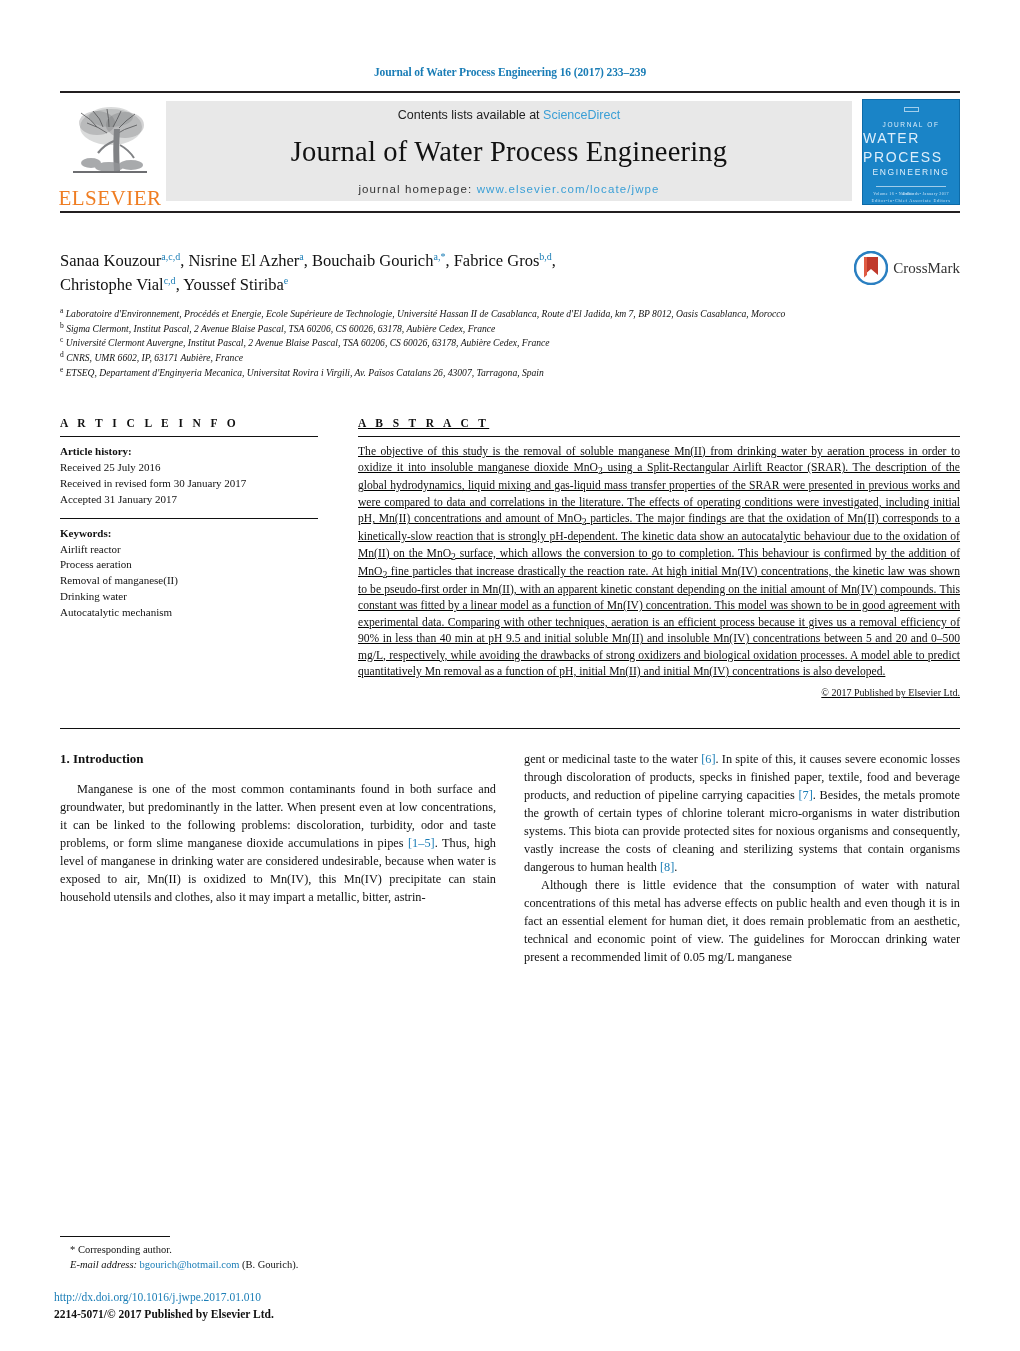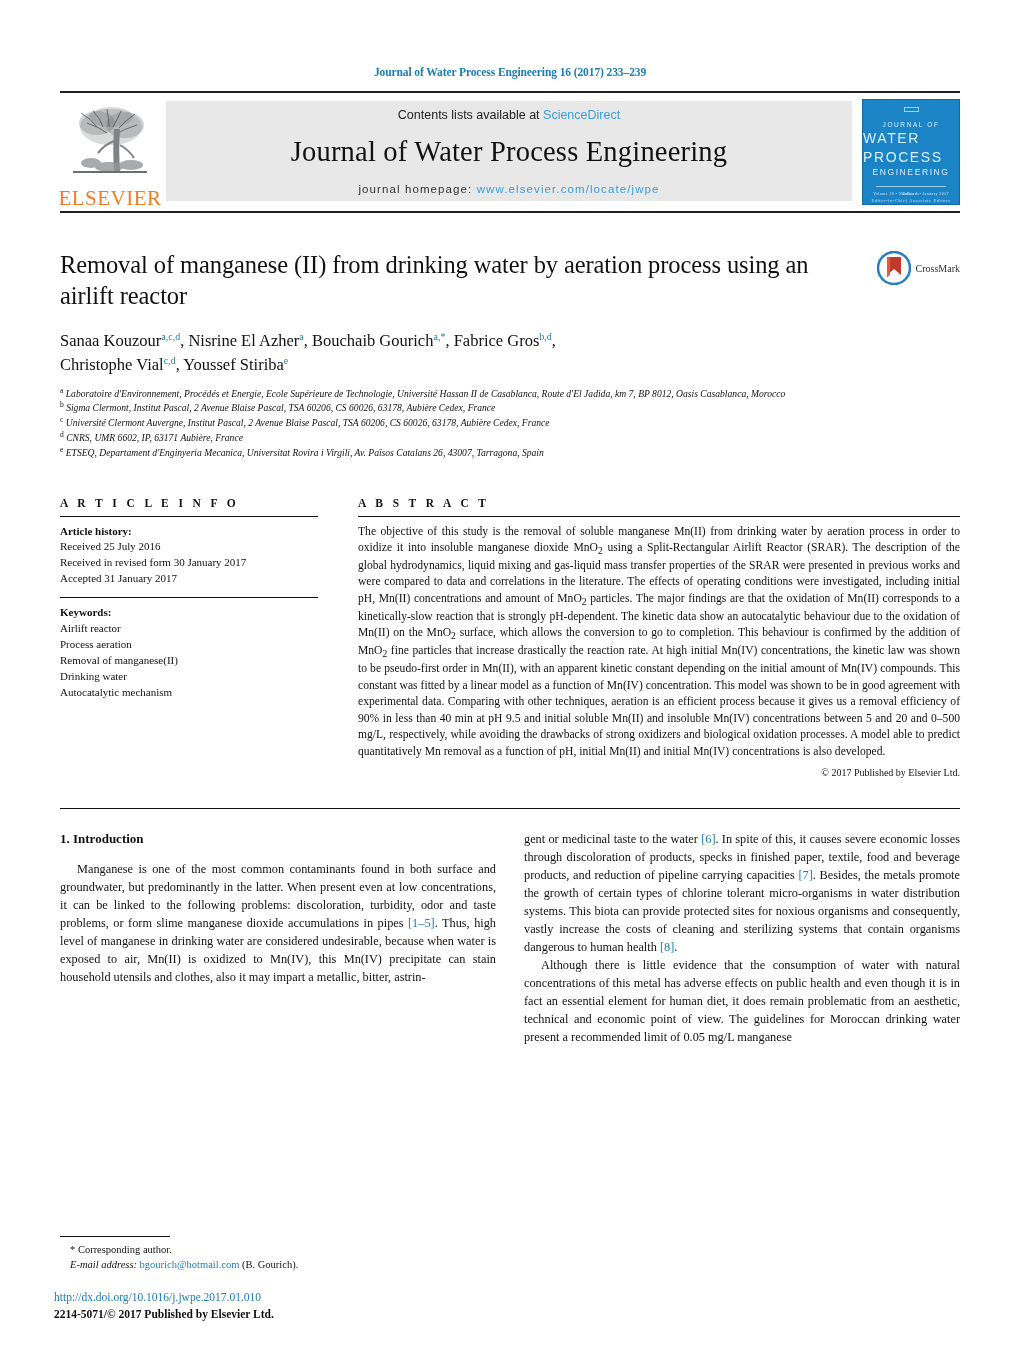--- a/index.html
+++ b/index.html
@@ -121,21 +121,21 @@
     line-height: 1.28;
     color: #111;
     letter-spacing: -0.1px;
     font-weight: normal;
     margin: 0;
   }
   .crossmark {
     position: absolute; right: 0; top: 2px;
     display: flex; align-items: center; gap: 5px;
   }
-  .cm-label { font-family:"Liberation Serif", serif; font-size: 10px; color:#333; }
+  .cm-label { font-family:"Liberation Serif", serif; font-size: 15px; color:#333; }
 
   .authors {
     margin-top: 17px;
     font-family: "Liberation Serif", serif;
     font-size: 16.5px;
     line-height: 1.45;
     color: #111;
   }
   .authors sup { color: #1a7db6; font-size: 10px; }
   .authors sup.star { color: #1a7db6; }
@@ -150,21 +150,21 @@
   }
   .affil sup { font-style: normal; font-size: 7.5px; }
 
   
   .info-abs {
     margin-top: 37px;
     display: flex;
     gap: 40px;
   }
   .col-info { width: 258px; flex: 0 0 258px; }
-  .col-abs  { flex: 1 1 auto; }
+  .col-abs  { flex: 1 1 auto; text-decoration: underline; }
   .sec-head {
     font-family: "Liberation Serif", serif;
     font-weight: bold;
     font-size: 11.5px;
     letter-spacing: 3.4px;
     color: #111;
     margin-bottom: 7px;
   }
   .hr-thin { border-top: 1.6px solid #111; margin: 0 0 7px 0; }
   .info-group { margin-bottom: 10px; }
@@ -303,21 +303,20 @@
       <div class="cover-t2">WATER PROCESS</div>
       <div class="cover-t3">ENGINEERING</div>
       <div class="cover-rule"></div>
       <div class="cover-sub">Editors</div>
       <div class="cover-sub">Editor-in-Chief   Associate Editors</div>
       <div class="cover-foot">Volume 16 • Number 1 • January 2017</div>
     </div>
   </div>
 
   <div class="title-block">
-    <h1 class="art-title">Removal of manganese (II) from drinking water by aeration process using an airlift reactor</h1>
 
     <div class="crossmark">
       <svg width="34" height="34" viewBox="0 0 34 34">
         <circle cx="17" cy="17" r="16" fill="#ffffff" stroke="#2a7fc1" stroke-width="2.6"></circle>
         <path d="M10 6 h14 v18 l-7 -6 -7 6 Z" fill="#c0392b"></path>
         <path d="M10 6 h3 v18 l-3 2.4 Z" fill="#e05b43"></path>
       </svg>
       <span class="cm-label">CrossMark</span>
     </div>
 

